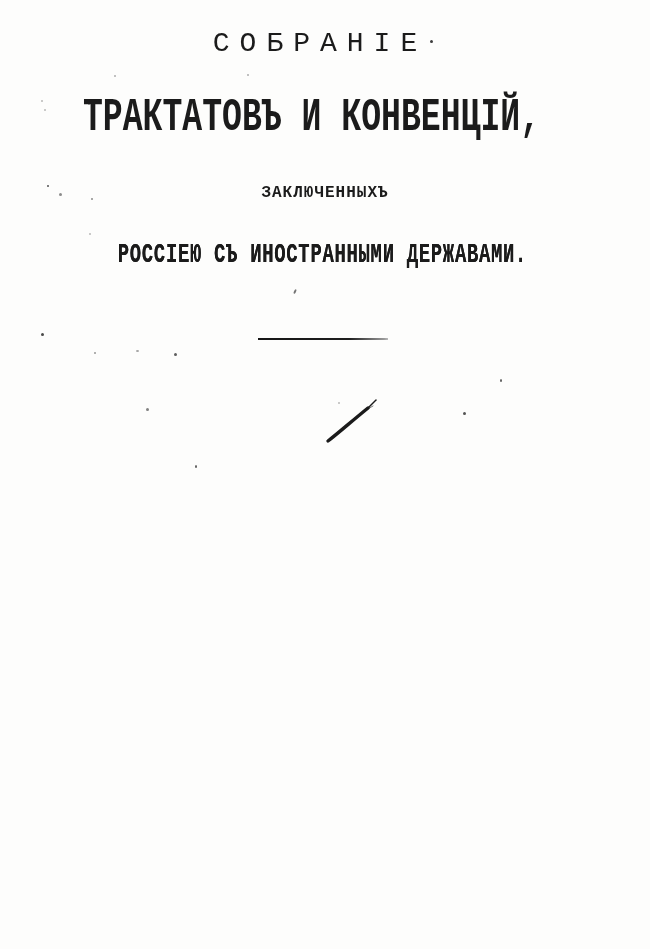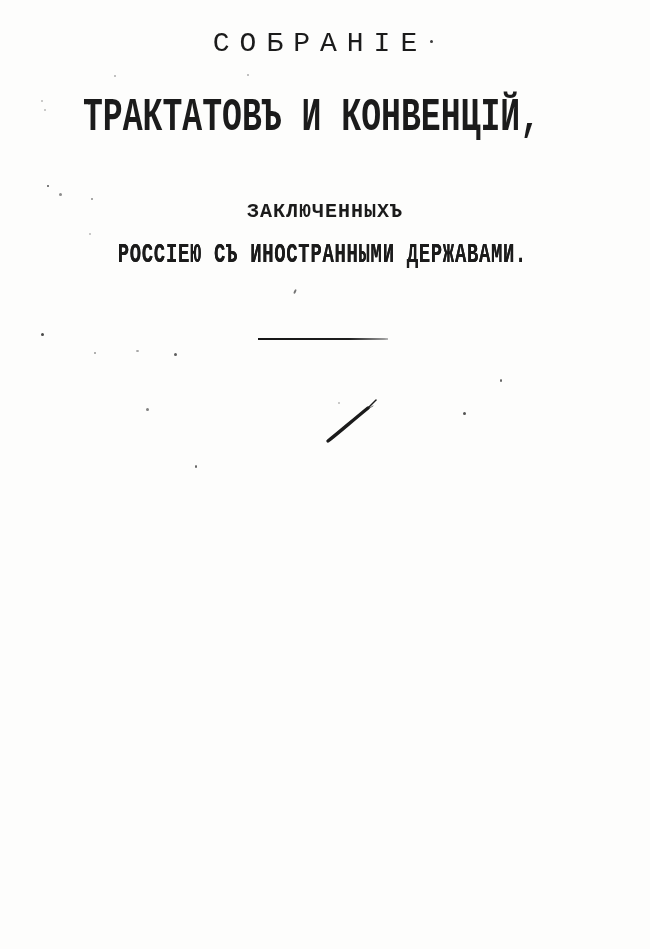--- a/index.html
+++ b/index.html
@@ -20,21 +20,21 @@
     text-align:center;white-space:nowrap;
     line-height:1;color:var(--ink);
   }
   .t-line .squeeze{display:inline-block;white-space:nowrap;}
   
   .line1{top:30px;font-size:28px;font-weight:400;letter-spacing:10px;left:-5px;}
   
   .line2{top:95px;font-size:46px;font-weight:700;}
   .line2 .squeeze{transform:translateX(-14px) scaleX(0.72);transform-origin:50% 50%;}
   
-  .line3{top:202px;font-size:20px;font-weight:700;letter-spacing:1px;}
+  .line3{top:185px;font-size:16px;font-weight:700;letter-spacing:1px;}
   
   .line4{top:242px;font-size:27px;font-weight:700;letter-spacing:1px;}
   .line4 .squeeze{transform:translateX(-3px) scaleX(0.70);transform-origin:50% 50%;
     text-shadow:0 0 0.5px var(--ink);}
   .rule{
     position:absolute;left:258px;top:338px;width:130px;height:2px;
     background:linear-gradient(90deg,#161616 0%,#1e1e1e 70%,#999 97%,#bbb 100%);
   }
   .pen-svg{position:absolute;left:320px;top:395px;}
   .speck{position:absolute;background:var(--ink);border-radius:50%;}

